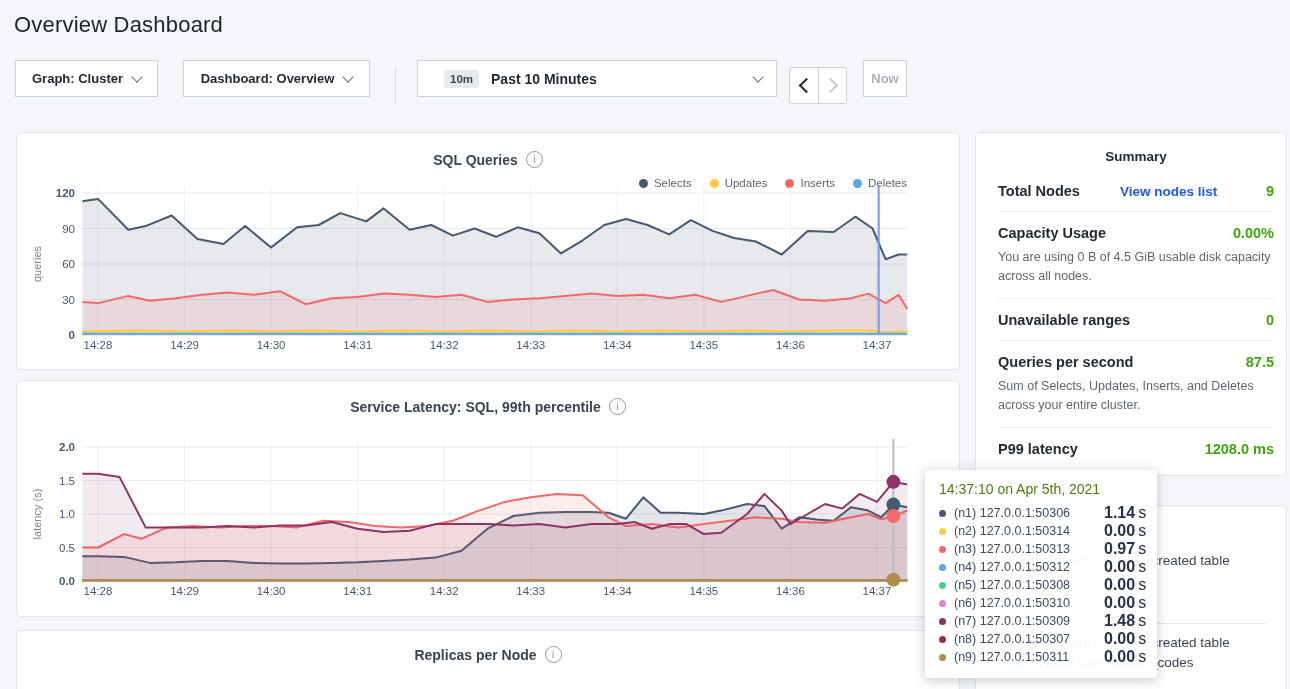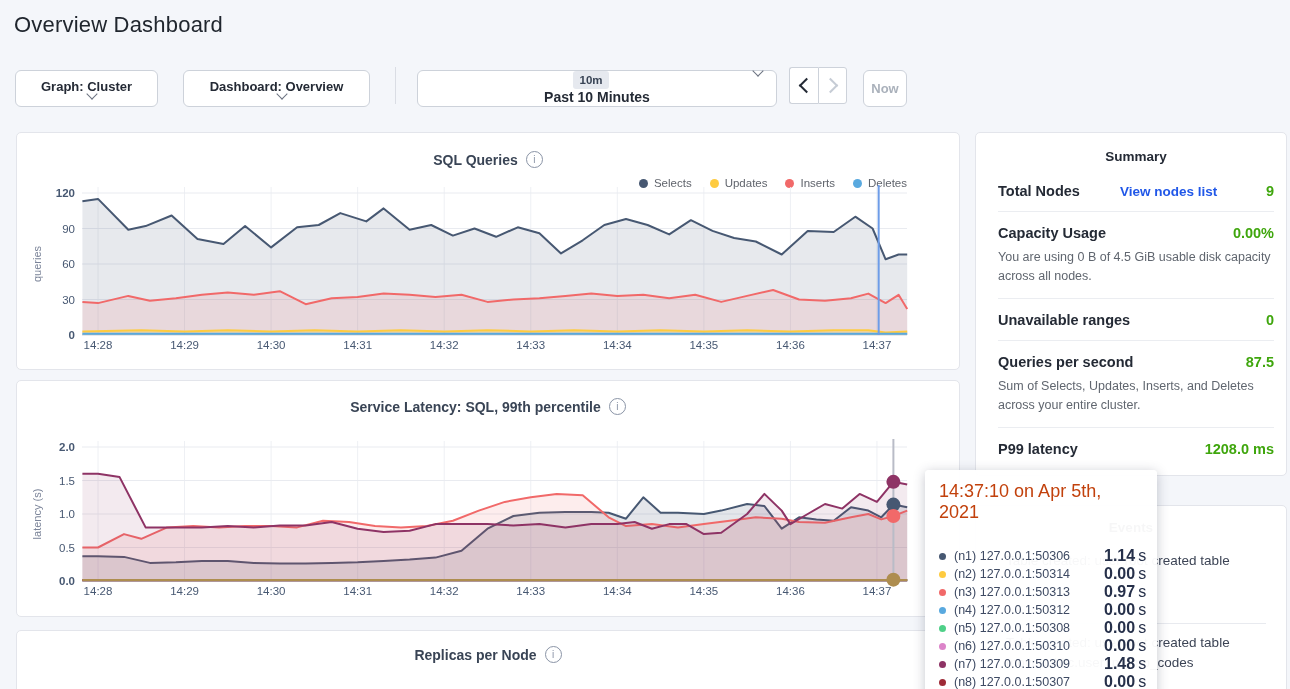--- a/index.html
+++ b/index.html
@@ -8,31 +8,31 @@
     background:#f4f6fa;
     font-family:"Liberation Sans","DejaVu Sans",sans-serif;
     color:#242a35;
   }
   .page-title{
     position:absolute;left:14px;top:12px;
     font-size:22px;font-weight:500;color:#20262e;letter-spacing:.2px;
   }
   
   .btn, .dropdown, .timebox{
-    position:absolute;top:70px;height:37px;box-sizing:border-box;
-    background:#fff;border:1px solid #cdd2da;border-radius:6px;
+    position:absolute;top:60px;height:37px;box-sizing:border-box;
+    background:#fff;border:1px solid #cdd2da;border-radius:0;
     display:flex;align-items:center;justify-content:center;
-    font-size:13px;font-weight:700;color:#242a35;cursor:pointer;flex-direction:column;
+    font-size:13px;font-weight:700;color:#242a35;cursor:pointer;
   }
   .dropdown .chev, .timebox .chev{
     width:7px;height:7px;border-right:1.5px solid #6b7280;border-bottom:1.5px solid #6b7280;
     transform:rotate(45deg);margin-left:10px;margin-top:-4px;
   }
   .toolbar-divider{position:absolute;left:395px;top:67px;width:1px;height:37px;background:#dadde4;}
-  .timebox{justify-content:flex-start;padding:0 8px;}
+  .timebox{justify-content:flex-start;padding:0 26px;}
   .time-badge{background:#e6e9ef;border-radius:3px;font-size:11.5px;font-weight:700;
     padding:3px 6px;margin-right:12px;color:#394455;}
   .timebox .chev{position:absolute;right:14px;}
   .btn-group{position:absolute;left:789px;top:67px;height:37px;display:flex;}
   .btn-group .gbtn{
     width:29px;height:37px;box-sizing:border-box;background:#fff;border:1px solid #cdd2da;
     display:flex;align-items:center;justify-content:center;cursor:pointer;
   }
   .btn-group .gbtn:first-child{border-radius:3px 0 0 3px;border-right:none;}
   .btn-group .gbtn:last-child{border-radius:0 3px 3px 0;}
@@ -82,21 +82,21 @@
   .events-title{text-align:center;font-size:13.5px;font-weight:700;color:#242a35;padding-top:14px;}
   .event-item{margin:0 20px 0 30px;font-size:13.5px;color:#3c4455;line-height:20px;}
   .event-item.first{margin-top:16px;padding-bottom:52px;}
   .event-item.second{border-top:1px solid #e8eaef;padding-top:9px;}
   
   #chart-tooltip{
     position:absolute;left:925px;top:470px;width:232px;box-sizing:border-box;
     background:rgba(255,255,255,0.96);border-radius:4px;
     box-shadow:0 2px 12px rgba(50,55,80,0.28);padding:11px 14px 12px 14px;z-index:10;
   }
-  .tt-title{font-size:18px;color:#c2410c;margin-bottom:24px;}
+  .tt-title{font-size:14px;color:#4d7c0f;margin-bottom:7px;}
   .tt-row{display:flex;align-items:center;height:18px;font-size:12.5px;color:#3e4a63;}
   .tt-dot{width:7px;height:7px;border-radius:50%;margin-right:8px;flex:0 0 auto;}
   .tt-addr{width:150px;flex:0 0 auto;}
   .tt-val{font-weight:700;color:#26304a;font-size:16px;}
   .tt-unit{font-weight:400;margin-left:3px;}
 </style>
 </head>
 <body>
 
 <div class="page-title">Overview Dashboard</div>

